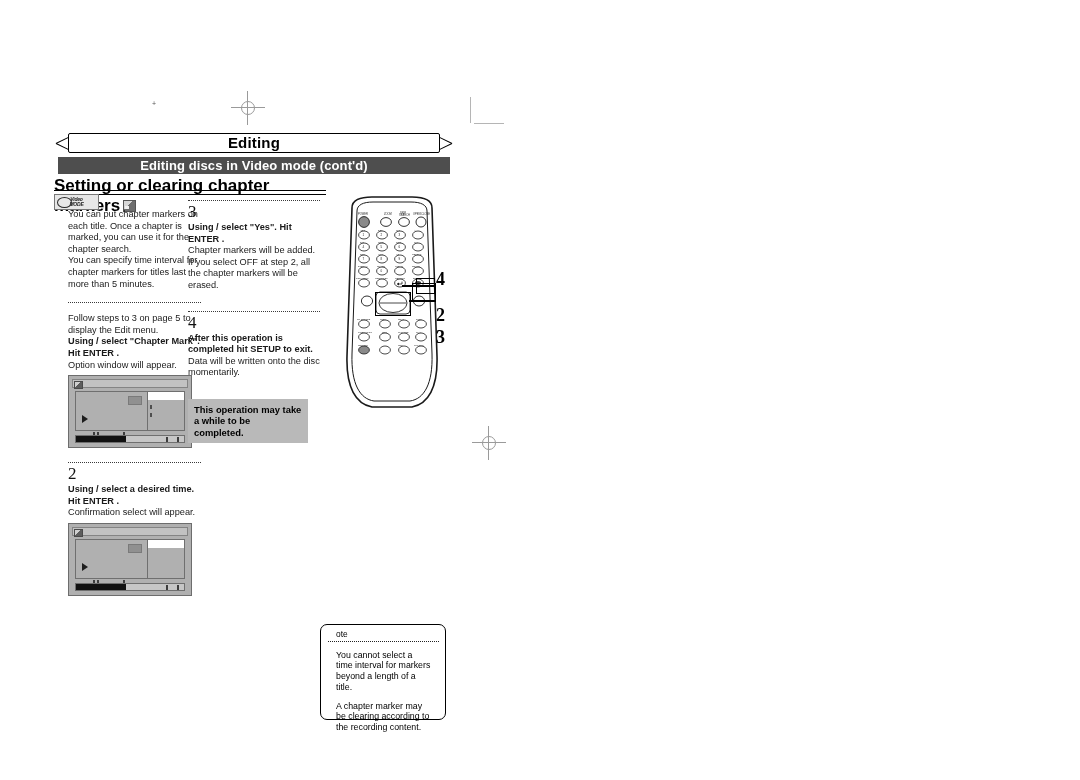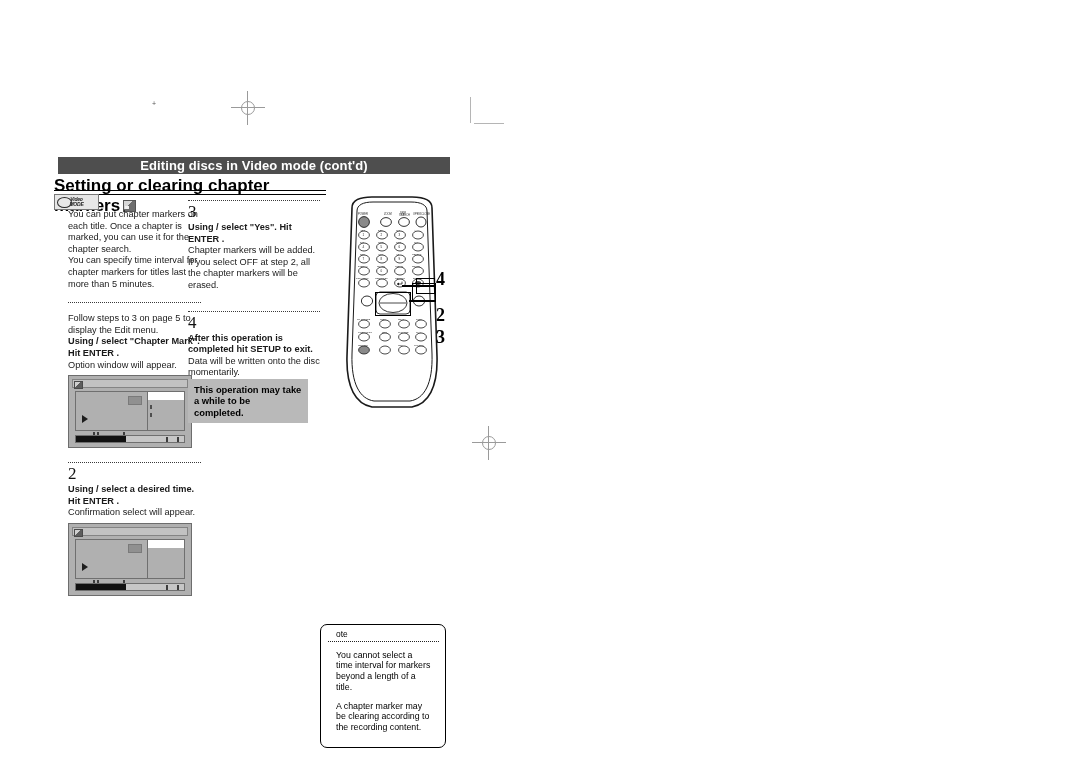--- a/index.html
+++ b/index.html
@@ -97,21 +97,21 @@
   .dotted{
     border-top:1.6px dotted #3a3a3a;height:0;margin:7px 0 2px 0;
   }
   .stepnum{
     font-family:"Liberation Serif", serif;
     font-size:17px;line-height:17px;font-weight:normal;color:#111;margin:1px 0 2px 0;
   }
   .bold-line{font-weight:bold;font-size:9.2px;line-height:11.6px;}
   .note-grey{
     background:#b9b9b9;color:#000;font-weight:bold;font-size:9.4px;line-height:11.5px;
-    padding:5px 6px;margin-top:0;width:120px;box-sizing:border-box;
+    padding:5px 6px;margin-top:20px;width:120px;box-sizing:border-box;
   }
 
   
   .screen{
     position:absolute;width:124px;height:73px;background:#b0b0b0;
     border:1px solid #6d6d6d;box-sizing:border-box;padding:3px;
   }
   .screen .topbar{
     height:9px;background:#c2c2c2;border:1px solid #848484;box-sizing:border-box;
     position:relative;
@@ -161,21 +161,21 @@
 
   .callout{
     position:absolute;font-family:"Liberation Serif", serif;
     font-size:18px;font-weight:bold;color:#000;
   }
   .leader{position:absolute;background:#000;}
   .boxhl{position:absolute;border:1.6px solid #000;}
 
   
   .notebox{
-    position:absolute;left:320px;top:624px;width:126px;height:124px;
+    position:absolute;left:320px;top:624px;width:126px;height:96px;
     border:1.3px solid #000;border-radius:7px;background:#fff;
     box-sizing:border-box;padding:4px 6px 4px 7px;
     font-size:8.8px;line-height:10.7px;
   }
   .notebox .lbl{font-size:8.4px;margin:0 0 0 8px;}
   .notebox .dots{border-top:1.5px dotted #222;height:0;margin:1px 0 2px 0;}
   .notebox .item{margin:8px;}
 </style>
 </head>
 <body>
@@ -187,20 +187,26 @@
       <i></i>
     </div>
   <div class="reg" style="left:472px;top:426px;">
       <i></i>
     </div>
   <div class="cropmark" style="left:470px;top:97px;">
     <div class="v" style="left:0;top:0;"></div>
     <div class="h" style="left:4px;top:26px;"></div>
   </div>
 
+  <div class="title-band">
+    <div class="bar"></div>
+    <div class="wing l"></div>
+    <div class="wing r"></div>
+    <div class="txt">Editing</div>
+  </div>
 
   <div class="subtitle-band">Editing discs in Video mode (cont'd)</div>
 
   <div class="section-head">
     <span>Setting or clearing chapter markers</span><span class="ico"></span>
   </div>
   <div class="section-rule"></div>
 
   <div class="video-badge">
     <div class="oval"></div>

